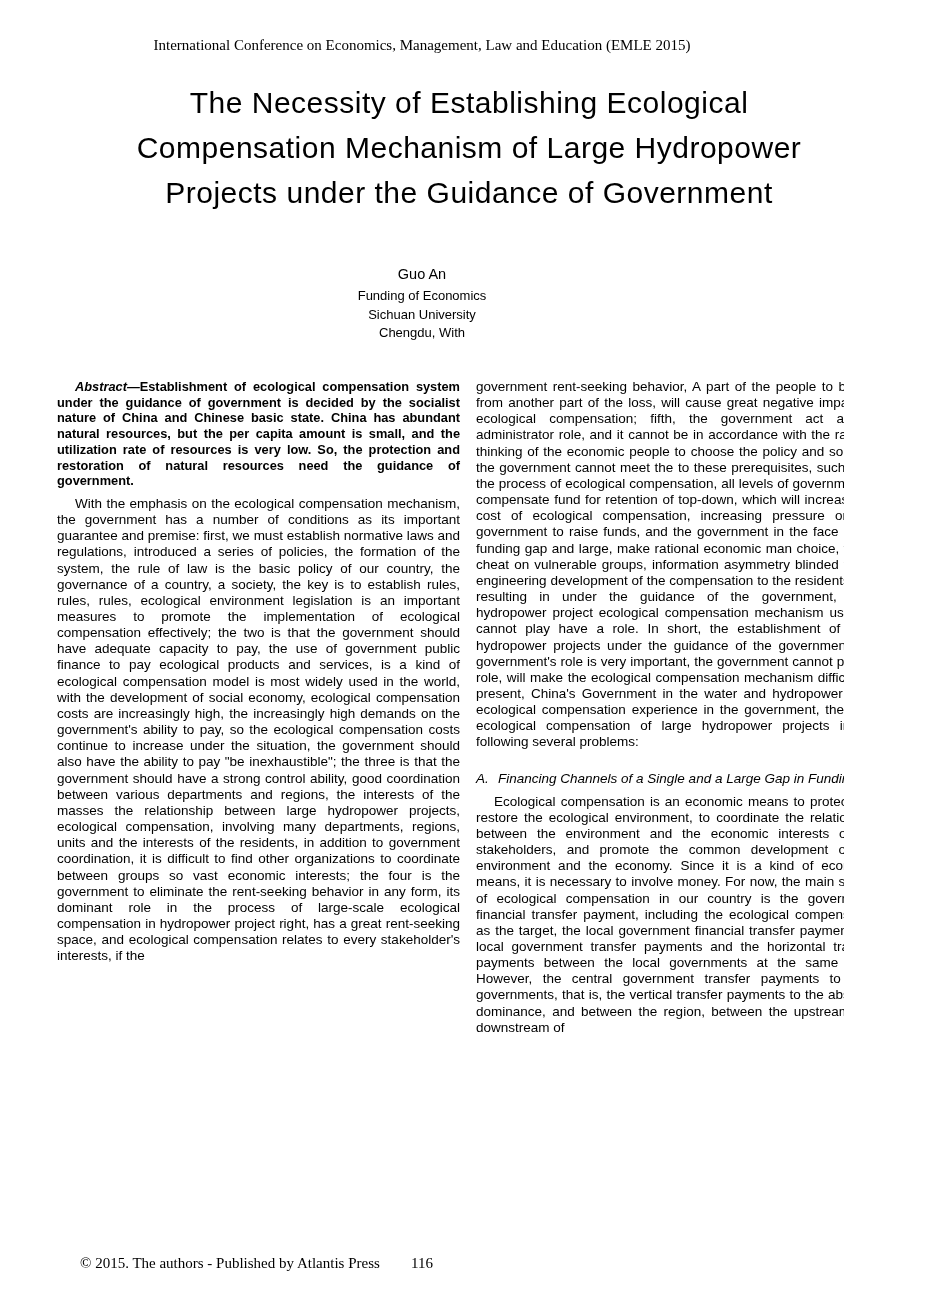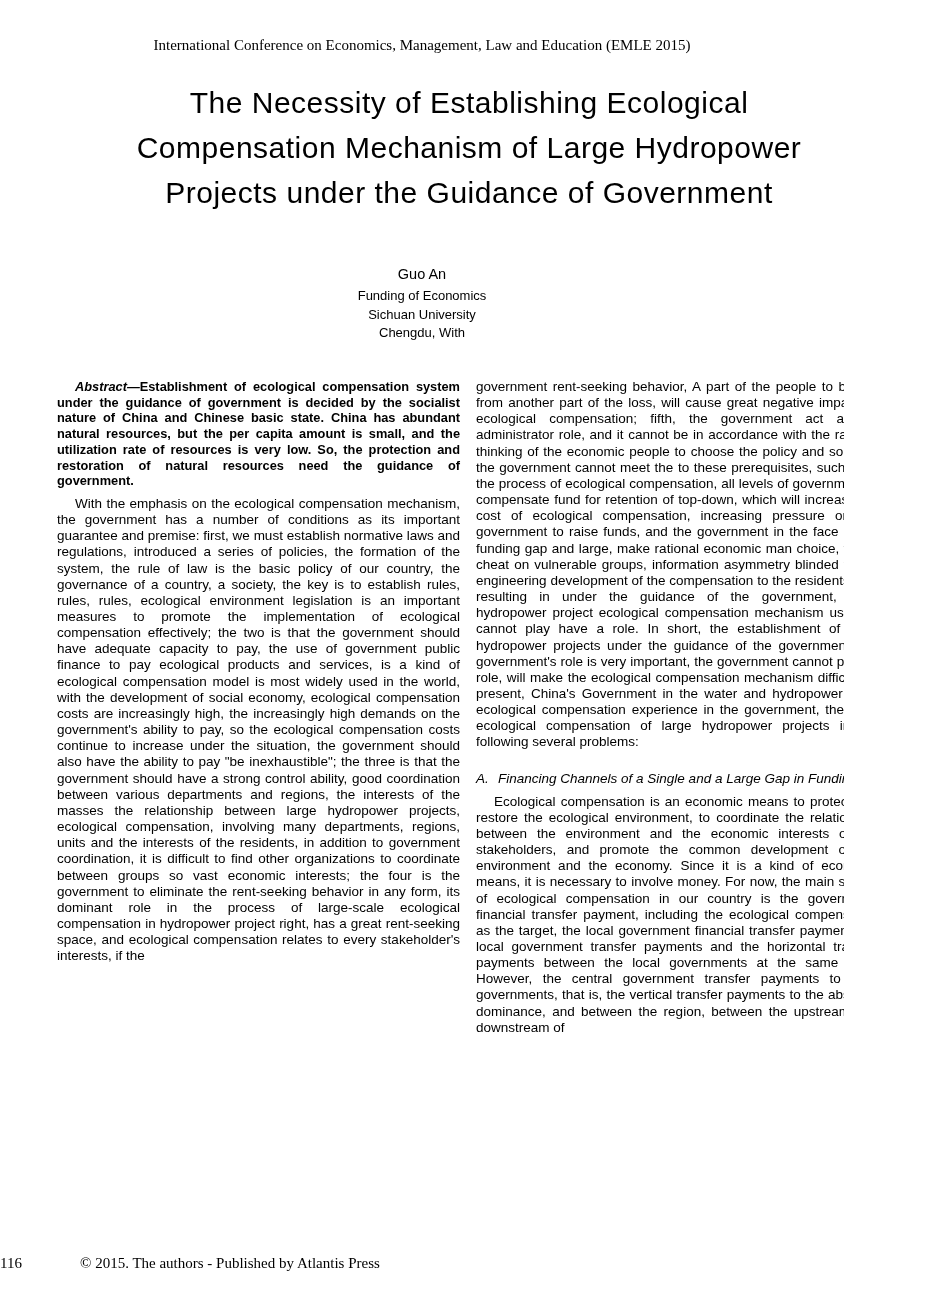--- a/index.html
+++ b/index.html
@@ -137,20 +137,21 @@
   #footer-copyright {
     position: absolute;
     left: 80px;
     top: 0;
     white-space: nowrap;
   }
   #footer-page {
     position: absolute;
     left: 0;
     width: 100%;
+    text-align: center;
     top: 0;
   }
 </style>
 </head>
 <body>
 
 <div id="page">
 
   <div id="conf-header">International Conference on Economics, Management, Law and Education (EMLE 2015)</div>
 

